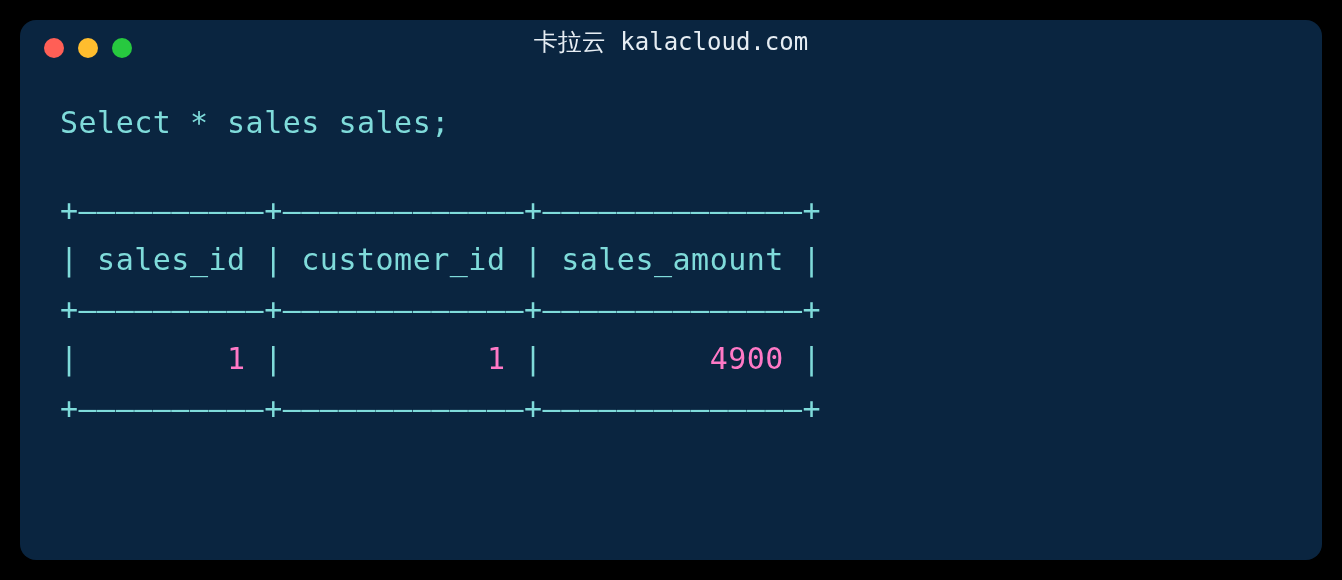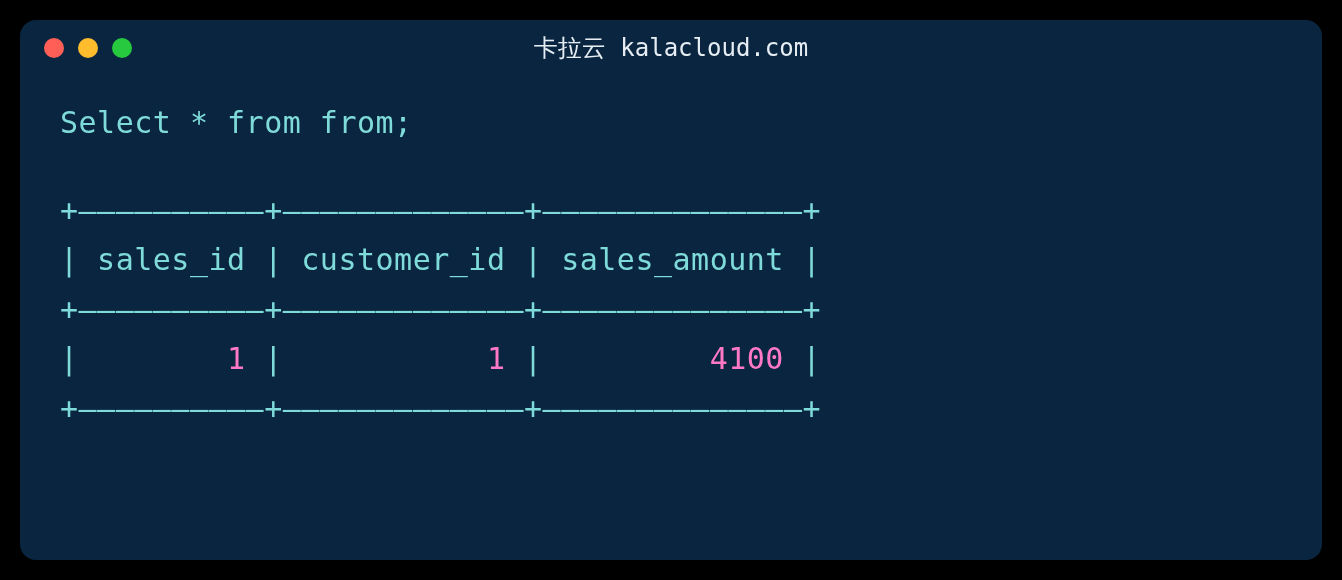--- a/index.html
+++ b/index.html
@@ -17,21 +17,21 @@
     .terminal {
       background: #0a2540;
       border-radius: 16px;
       width: 100%;
       height: 100%;
       padding: 0;
       overflow: hidden;
     }
     .titlebar {
       display: flex;
-      align-items: center;
+      align-items: flex-end;
       padding: 18px 24px 10px 24px;
       position: relative;
     }
     .traffic-lights {
       display: flex;
       gap: 14px;
     }
     .light {
       width: 20px;
       height: 20px;
@@ -76,20 +76,20 @@
 <div class="terminal">
   <div class="titlebar">
     <div class="traffic-lights">
       <div class="light red"></div>
       <div class="light yellow"></div>
       <div class="light green"></div>
     </div>
     <div class="title">卡拉云 kalacloud.com</div>
   </div>
   <div class="content">
-    <div class="query">Select * from from;</div>
+    <div class="query">Select * sales sales;</div>
     <div class="table-output"><span>+——————————+—————————————+——————————————+</span>
 <span>| sales_id | customer_id | sales_amount |</span>
 <span>+——————————+—————————————+——————————————+</span>
-<span><span>|        </span><span class="num">1</span><span> |           </span><span class="num">1</span><span> |         </span><span class="num">4100</span><span> |</span></span>
+<span><span>|        </span><span class="num">1</span><span> |           </span><span class="num">1</span><span> |         </span><span class="num">4900</span><span> |</span></span>
 <span>+——————————+—————————————+——————————————+</span></div>
   </div>
 </div>
 
 </body></html>

